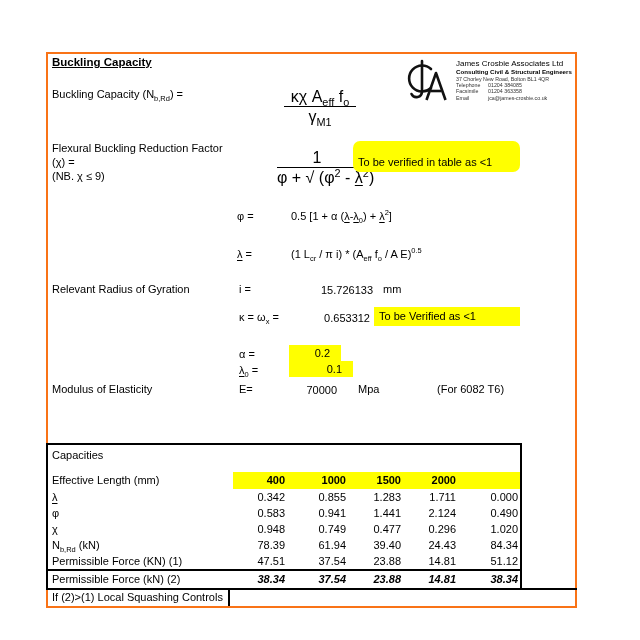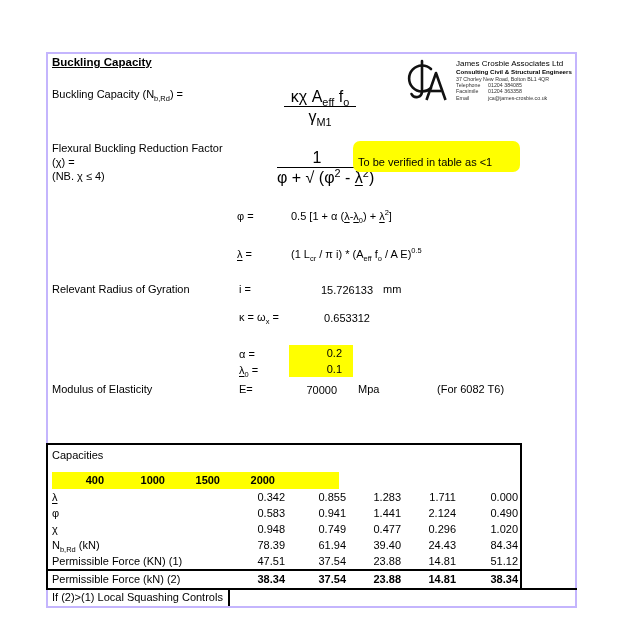--- a/index.html
+++ b/index.html
@@ -1,19 +1,19 @@
 <!DOCTYPE html>
 <html style="--hl: #FFFF00;"><head>
 <meta charset="utf-8">
 <style>
   html,body{margin:0;padding:0;background:#fff;}
   .canvas{position:relative;width:640px;height:640px;background:#ffffff;overflow:hidden;
           font-family:"Liberation Sans",sans-serif;color:#000;}
   .sheet{position:absolute;left:46px;top:52px;width:531px;height:556px;
-         border:2px solid #c4b5fd;box-sizing:border-box;background:#fff;}
+         border:2px solid #f97316;box-sizing:border-box;background:#fff;}
   .abs{position:absolute;}
   .t{font-size:11px;line-height:13px;white-space:nowrap;}
   sub,sup{font-size:0.68em;line-height:0;}
   u{text-decoration:underline;text-underline-offset:2px;}
   .title{font-size:11.5px;font-weight:700;text-decoration:underline;}
   .frac{text-align:center;}
   .frac .num{border-bottom:1.5px solid #000;padding:0 2px;}
   .frac .num,.frac .den{font-size:16px;line-height:19px;white-space:nowrap;}
   .hl{background:var(--hl,#FFFF00);}
   .valbox{text-align:right;font-size:11px;line-height:16px;}
@@ -28,21 +28,21 @@
   .capbox{position:absolute;left:-2px;top:389px;width:476px;height:147px;
           border:2px solid #000;border-bottom:none;box-sizing:border-box;}
   .trow{position:absolute;left:0;right:0;height:16px;display:flex;
         padding-left:4px;font-size:11px;line-height:16px;white-space:nowrap;}
   .tlabel{flex:1;overflow:hidden;}
   .tcell{text-align:right;padding-right:2px;box-sizing:border-box;flex:none;}
   .c0{width:54px}.c1{width:61px}.c2{width:55px}.c3{width:55px}.c4{width:62px}
   .thead{height:17px;line-height:17px;font-weight:400;}
   .thead .tcell{background:var(--hl,#FFFF00);font-weight:700;}
   .tbold{border-top:2.5px solid #000;height:19px;line-height:16px;box-sizing:border-box;}
-  .tbold .tcell{font-weight:700;}
+  .tbold .tcell{font-weight:700;font-style:italic;}
   .footer{position:absolute;left:-2px;top:534px;width:531px;height:18px;
           border-top:2.5px solid #000;box-sizing:border-box;display:flex;}
   .footer .fcell{width:184px;flex:none;border-right:2px solid #000;box-sizing:border-box;
                  font-size:11px;line-height:15px;padding-left:6px;}
 </style>
 </head>
 <body>
 
 <div class="canvas">
   <div class="sheet">
@@ -77,21 +77,21 @@
     </div>
 
     <div class="abs t" style="left:4px;top:34px;">Buckling Capacity (N<sub>b,Rd</sub>) =</div>
     <div class="abs frac" style="left:236px;top:33px;width:72px;">
       <div class="num">κχ A<sub>eff</sub> f<sub>o</sub></div>
       <div class="den">γ<sub>M1</sub></div>
     </div>
 
     <div class="abs t" style="left:4px;top:88px;">Flexural Buckling  Reduction Factor</div>
     <div class="abs t" style="left:4px;top:102px;">(χ) =</div>
-    <div class="abs t" style="left:4px;top:116px;">(NB. χ ≤ 4)</div>
+    <div class="abs t" style="left:4px;top:116px;">(NB. χ ≤ 9)</div>
     <div class="abs frac" style="left:229px;top:94px;width:80px;">
       <div class="num">1</div>
       <div class="den">φ + √ (φ<sup>2</sup> - <u>λ</u><sup>2</sup>)</div>
     </div>
     <div class="abs hl" style="left:305px;top:87px;width:167px;height:31px;border-radius:7px;">
       <div class="abs t" style="left:5px;bottom:3px;">To be verified in table as &lt;1</div>
     </div>
 
     <div class="abs t" style="left:189px;top:156px;">φ =</div>
     <div class="abs t" style="left:243px;top:156px;">0.5 [1 + α (<u>λ</u>-<u>λ<sub>0</sub></u>) + <u>λ</u><sup>2</sup>]</div>
@@ -99,37 +99,41 @@
     <div class="abs t" style="left:189px;top:194px;"><u>λ</u> =</div>
     <div class="abs t" style="left:243px;top:194px;">(1 L<sub>cr</sub> / π i) * (A<sub>eff</sub> f<sub>o</sub> / A E)<sup>0.5</sup></div>
 
     <div class="abs t" style="left:4px;top:229px;">Relevant Radius of Gyration</div>
     <div class="abs t" style="left:191px;top:229px;">i =</div>
     <div class="abs valbox" style="left:250px;top:228px;width:75px;">15.726133</div>
     <div class="abs t" style="left:335px;top:229px;">mm</div>
 
     <div class="abs t" style="left:191px;top:257px;">κ = ω<sub>x</sub> =</div>
     <div class="abs valbox" style="left:250px;top:256px;width:72px;">0.653312</div>
+    <div class="abs hl" style="left:326px;top:253px;width:146px;height:19px;">
+      <div class="t" style="padding-left:5px;line-height:19px;">To be Verified as &lt;1</div>
+    </div>
 
     <div class="abs t" style="left:191px;top:294px;">α =</div>
-    <div class="abs hl valbox" style="left:241px;top:291px;width:64px;height:16px;padding-right:11px;box-sizing:border-box;">0.2</div>
+    <div class="abs hl valbox" style="left:241px;top:291px;width:52px;height:16px;padding-right:11px;box-sizing:border-box;">0.2</div>
 
     <div class="abs t" style="left:191px;top:310px;"><u>λ<sub>0</sub></u> =</div>
     <div class="abs hl valbox" style="left:241px;top:307px;width:64px;height:16px;padding-right:11px;box-sizing:border-box;">0.1</div>
 
     <div class="abs t" style="left:4px;top:329px;">Modulus of Elasticity</div>
     <div class="abs t" style="left:191px;top:329px;">E=</div>
     <div class="abs valbox" style="left:231px;top:328px;width:58px;">70000</div>
     <div class="abs t" style="left:310px;top:329px;">Mpa</div>
     <div class="abs t" style="left:389px;top:329px;">(For 6082 T6)</div>
 
     <div class="capbox">
       <div class="abs t" style="left:4px;top:4px;">Capacities</div>
       <div id="cap-rows">
           <div class="trow thead" style="top: 27px;">
+            <div class="tlabel">Effective Length (mm)</div>
             <div class="tcell c0">400</div>
             <div class="tcell c1">1000</div>
             <div class="tcell c2">1500</div>
             <div class="tcell c3">2000</div>
             <div class="tcell c4"></div>
           </div>
           <div class="trow" style="top: 44px;">
             <div class="tlabel"><u>λ</u></div>
             <div class="tcell c0">0.342</div>
             <div class="tcell c1">0.855</div>

